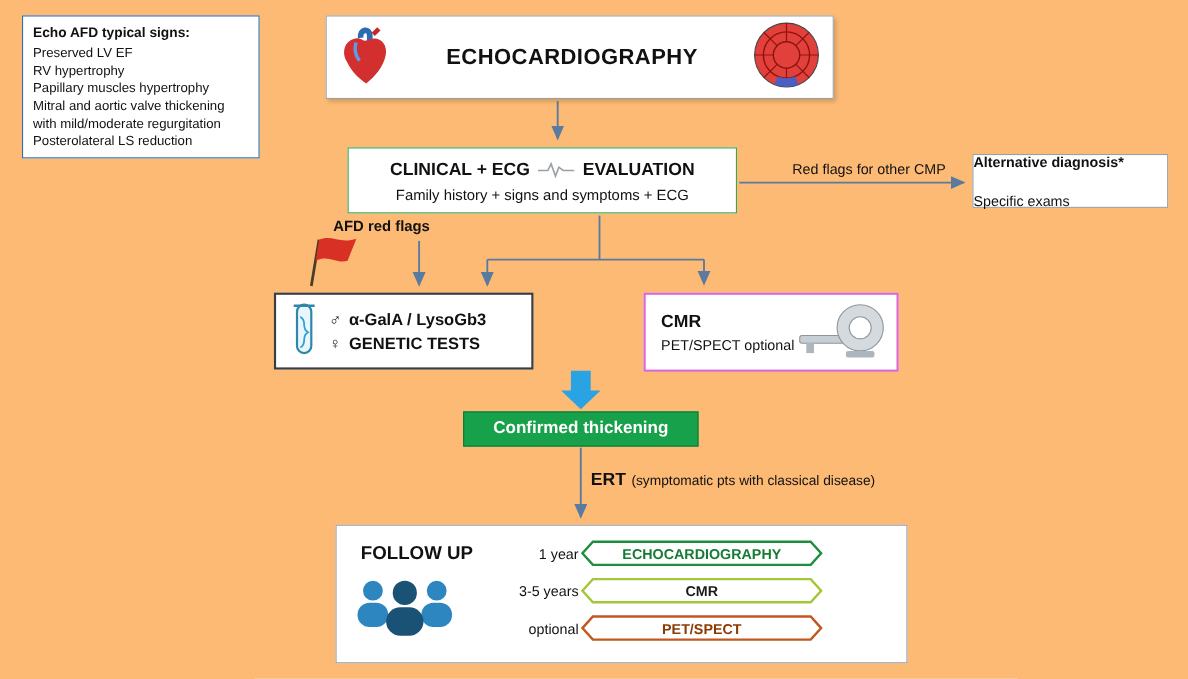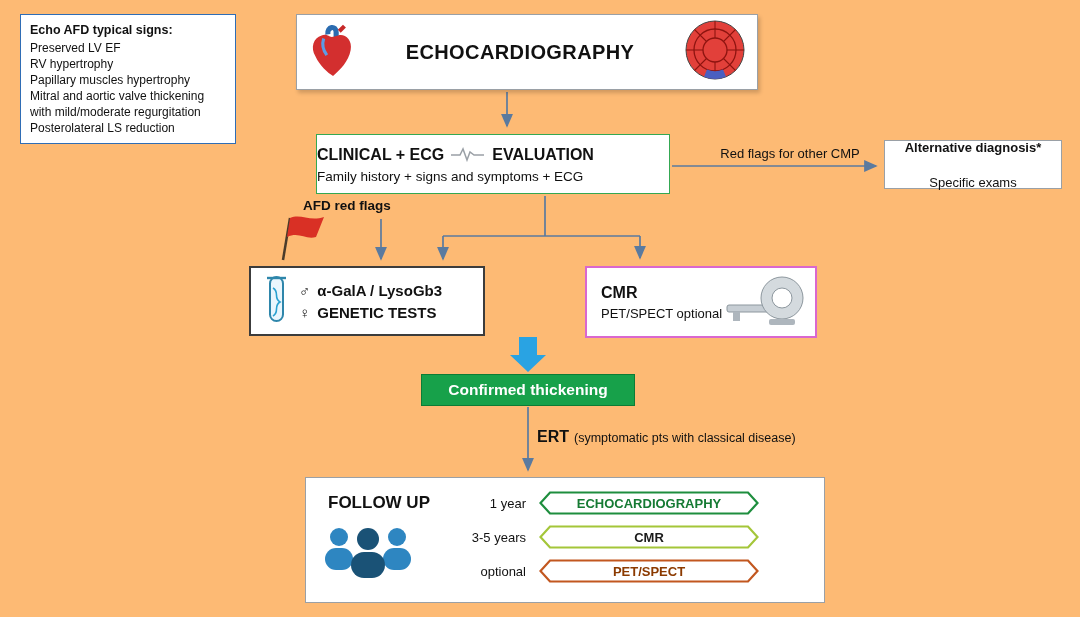--- a/index.html
+++ b/index.html
@@ -15,28 +15,28 @@
 
   
   .echo { left:296px; top:14px; width:462px; height:76px; border:1.5px solid #9aa0a6;
           box-shadow:2px 3px 4px rgba(0,0,0,.18); display:flex; align-items:center; padding:0 10px; }
   .echo .center { flex:1; text-align:center; }
   .echo .title { font-size:20px; font-weight:bold; letter-spacing:.4px; }
   .echo .subtitle { font-size:16px; margin-top:5px; }
 
   
   .clinical { left:316px; top:134px; width:354px; height:60px; border:1.6px solid #34a853;
-              display:flex; flex-direction:column; justify-content:center; gap:3px; }
+              display:flex; flex-direction:column; align-items:center; justify-content:center; gap:3px; }
   .clinical .row { display:flex; align-items:center; gap:7px; font-weight:bold; font-size:16px; }
   .clinical .subtitle { font-size:13.5px; }
 
   .lbl-cmp { position:absolute; left:702px; top:146px; width:176px; text-align:center; font-size:13px; }
 
   .alt { left:884px; top:140px; width:178px; height:49px; border:1.5px solid #9aa0a6;
-         display:flex; flex-direction:column; align-items:center; justify-content:center; font-size:13px; gap:20px; }
+         display:flex; flex-direction:column; align-items:flex-start; justify-content:center; font-size:13px; gap:20px; }
   .alt .t { font-weight:bold; }
 
   .lbl-afd { position:absolute; left:303px; top:198px; font-size:13.5px; font-weight:bold; }
 
   
   .genetic { left:249px; top:266px; width:236px; height:70px; border:2px solid #3c3c3c;
              display:flex; align-items:center; gap:8px; padding:0 10px; }
   .genetic .lines { display:flex; flex-direction:column; gap:5px; }
   .genetic .line { display:flex; align-items:center; gap:7px; font-weight:bold; font-size:15px; }
 
@@ -51,21 +51,21 @@
                color:#fff; font-weight:bold; font-size:15.5px; display:flex; align-items:center; justify-content:center; }
 
   .ert { position:absolute; left:537px; top:428px; font-size:12.5px; white-space:nowrap; }
   .ert b { font-size:16px; margin-right:5px; }
 
   
   .followup { left:305px; top:477px; width:520px; height:126px; border:1.5px solid #9aa0a6; }
   .fu-title { position:absolute; left:22px; top:15px; font-size:17px; font-weight:bold; }
   .fu-people { position:absolute; left:14px; top:46px; }
   .fu-rows { position:absolute; left:152px; top:13px; display:flex; flex-direction:column; gap:10px; }
-  .fu-row { display:flex; align-items:center; gap:13px; }
+  .fu-row { display:flex; align-items:center; gap:2px; }
   .fu-label { width:68px; text-align:right; font-size:13px; }
   .ribbon { position:relative; width:220px; height:24px; }
   .ribbon svg { position:absolute; left:0; top:0; }
   .ribbon .rt { position:absolute; inset:0; display:flex; align-items:center; justify-content:center;
                 font-weight:bold; font-size:13px; }
   .rt-green { color:#157a33; }
   .rt-dark  { color:#1a1a1a; }
   .rt-brown { color:#8b3a00; }
 
   .arrows { position:absolute; left:0; top:0; pointer-events:none; }

